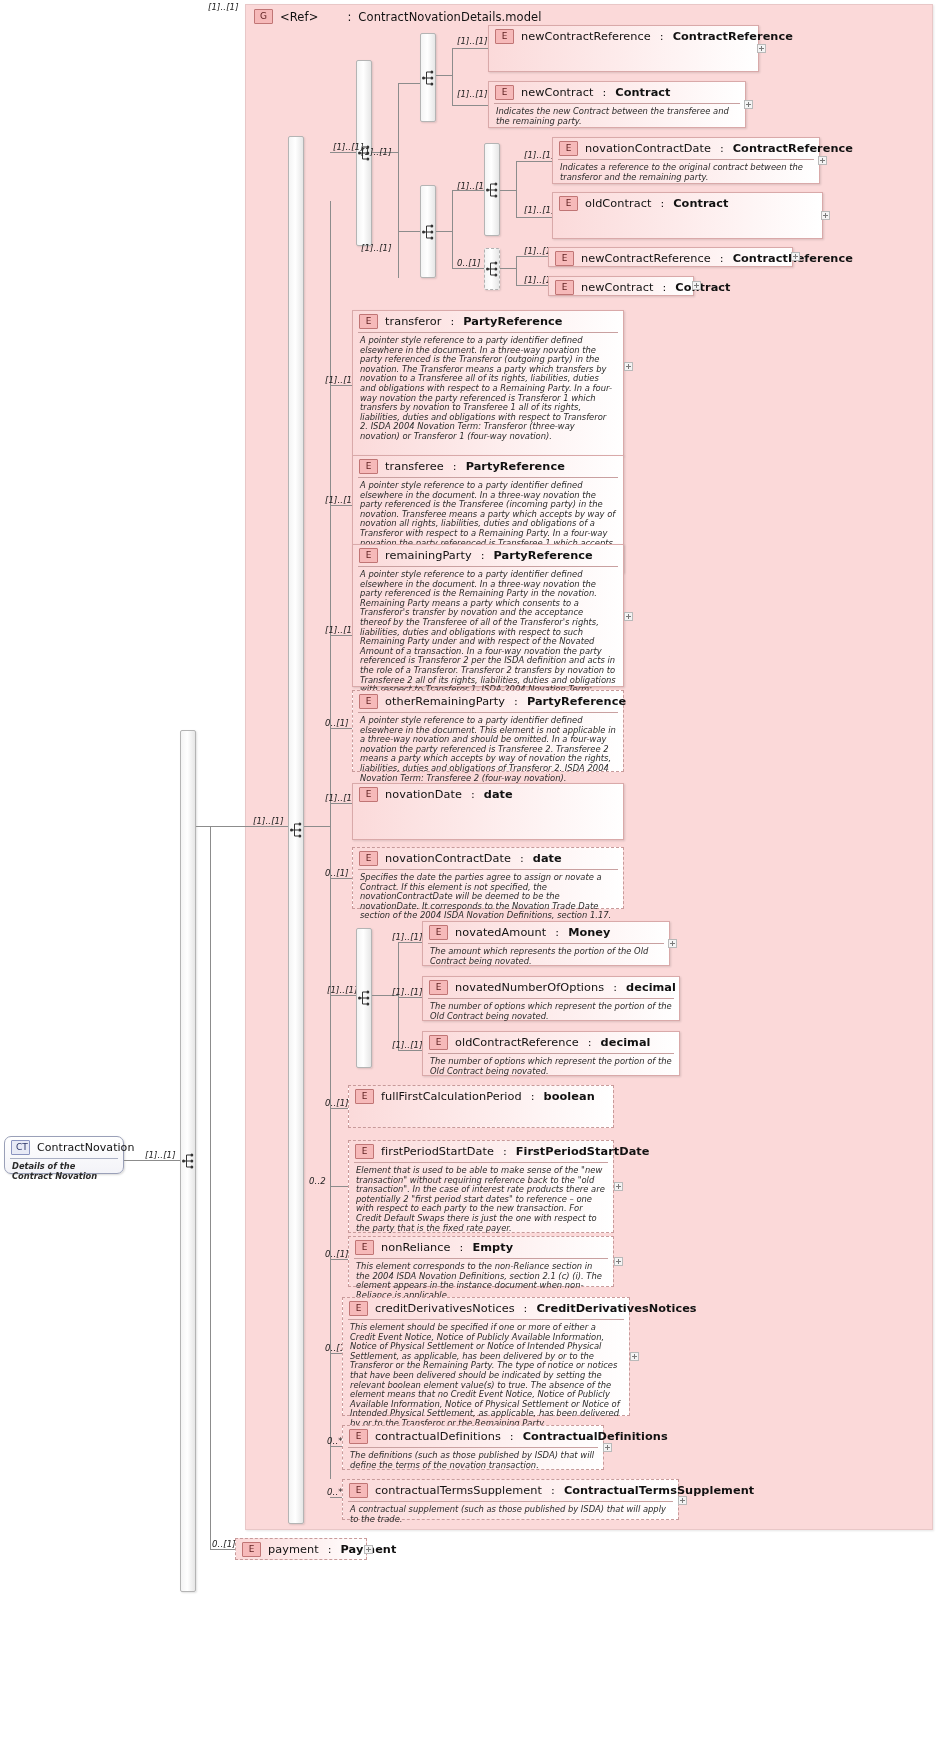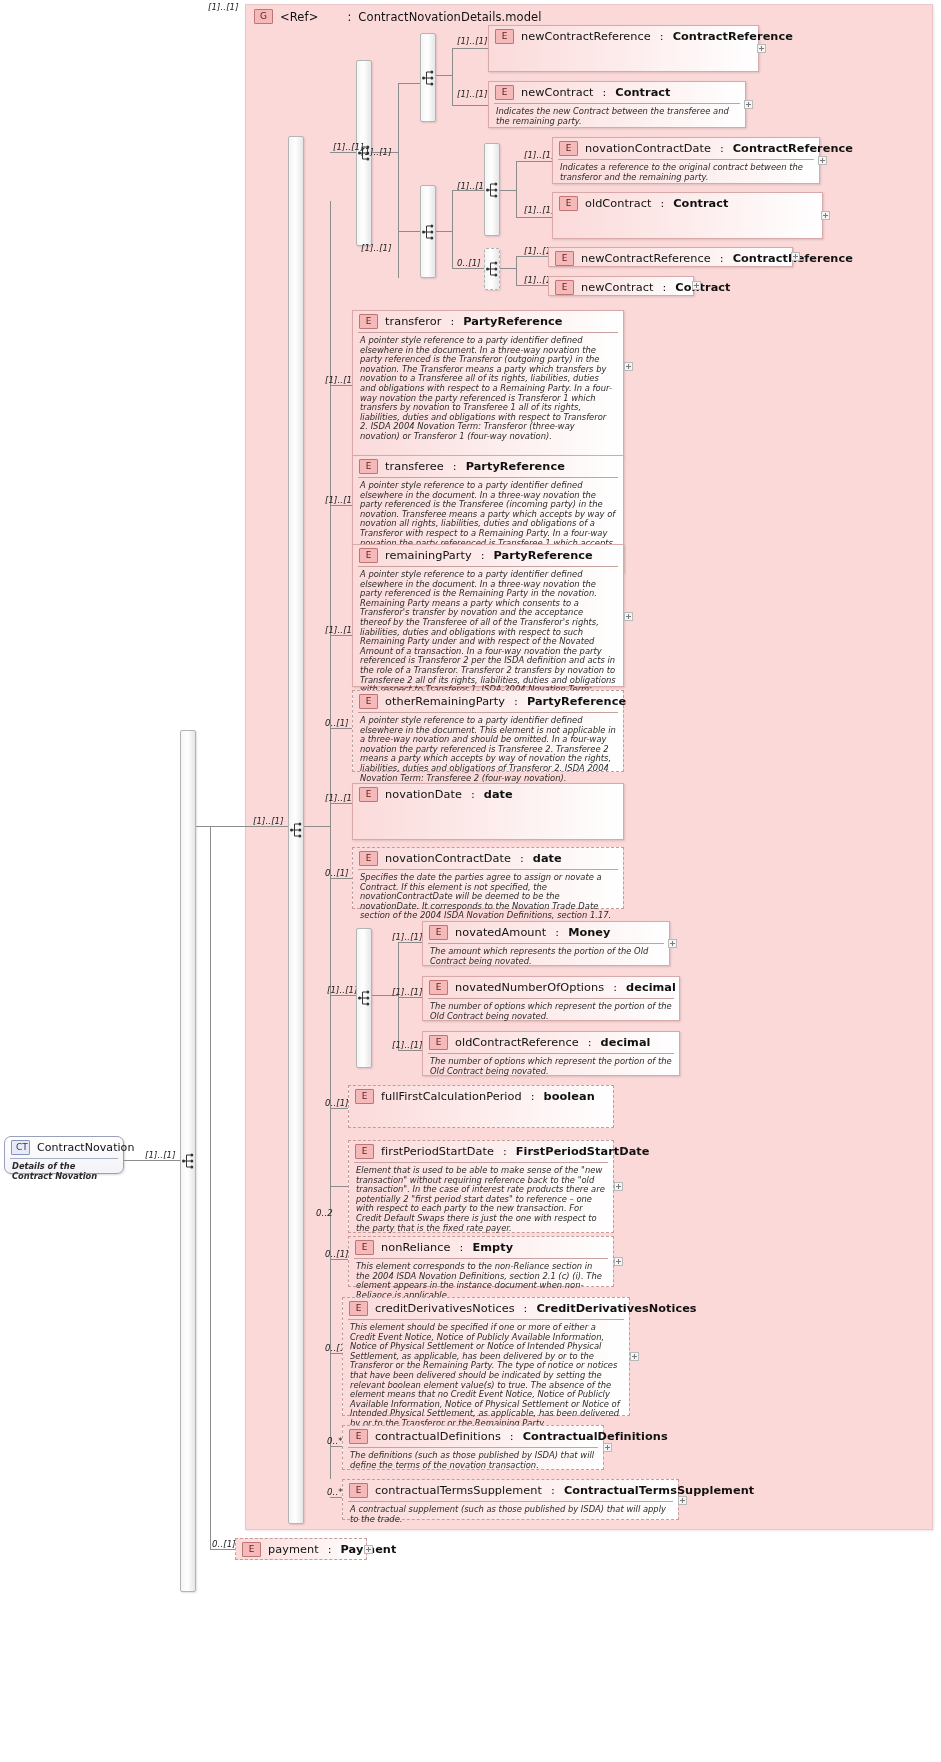--- a/index.html
+++ b/index.html
@@ -439,21 +439,21 @@
   <div class="abs node dashed" style="left:348px;top:1085px;width:266px;height:43px;">
     <div class="node-title">
       <span class="badge">E</span>
       <span class="nm">fullFirstCalculationPeriod</span>
       <span class="colon">:</span>
       <span class="tp">boolean</span>
     </div>
   </div>
 
   <div class="ln lnh" style="left:330px;top:1186px;width:18px;"></div>
-  <div class="card" style="left:316px;top:1176px;margin-top:32px;">0..2</div>
+  <div class="card" style="left:309px;top:1176px;">0..2</div>
   <div class="abs node dashed" style="left:348px;top:1140px;width:266px;height:93px;">
     <div class="node-title">
       <span class="badge">E</span>
       <span class="nm">firstPeriodStartDate</span>
       <span class="colon">:</span>
       <span class="tp">FirstPeriodStartDate</span>
     </div>
     <div class="node-doc">Element that is used to be able to make sense of the "new transaction" without requiring reference back to the "old transaction". In the case of interest rate products there are potentially 2 "first period start dates" to reference – one with respect to each party to the new transaction. For Credit Default Swaps there is just the one with respect to the party that is the fixed rate payer.</div>
   </div>
   <div class="plus" style="left:614px;top:1182px;"></div>

